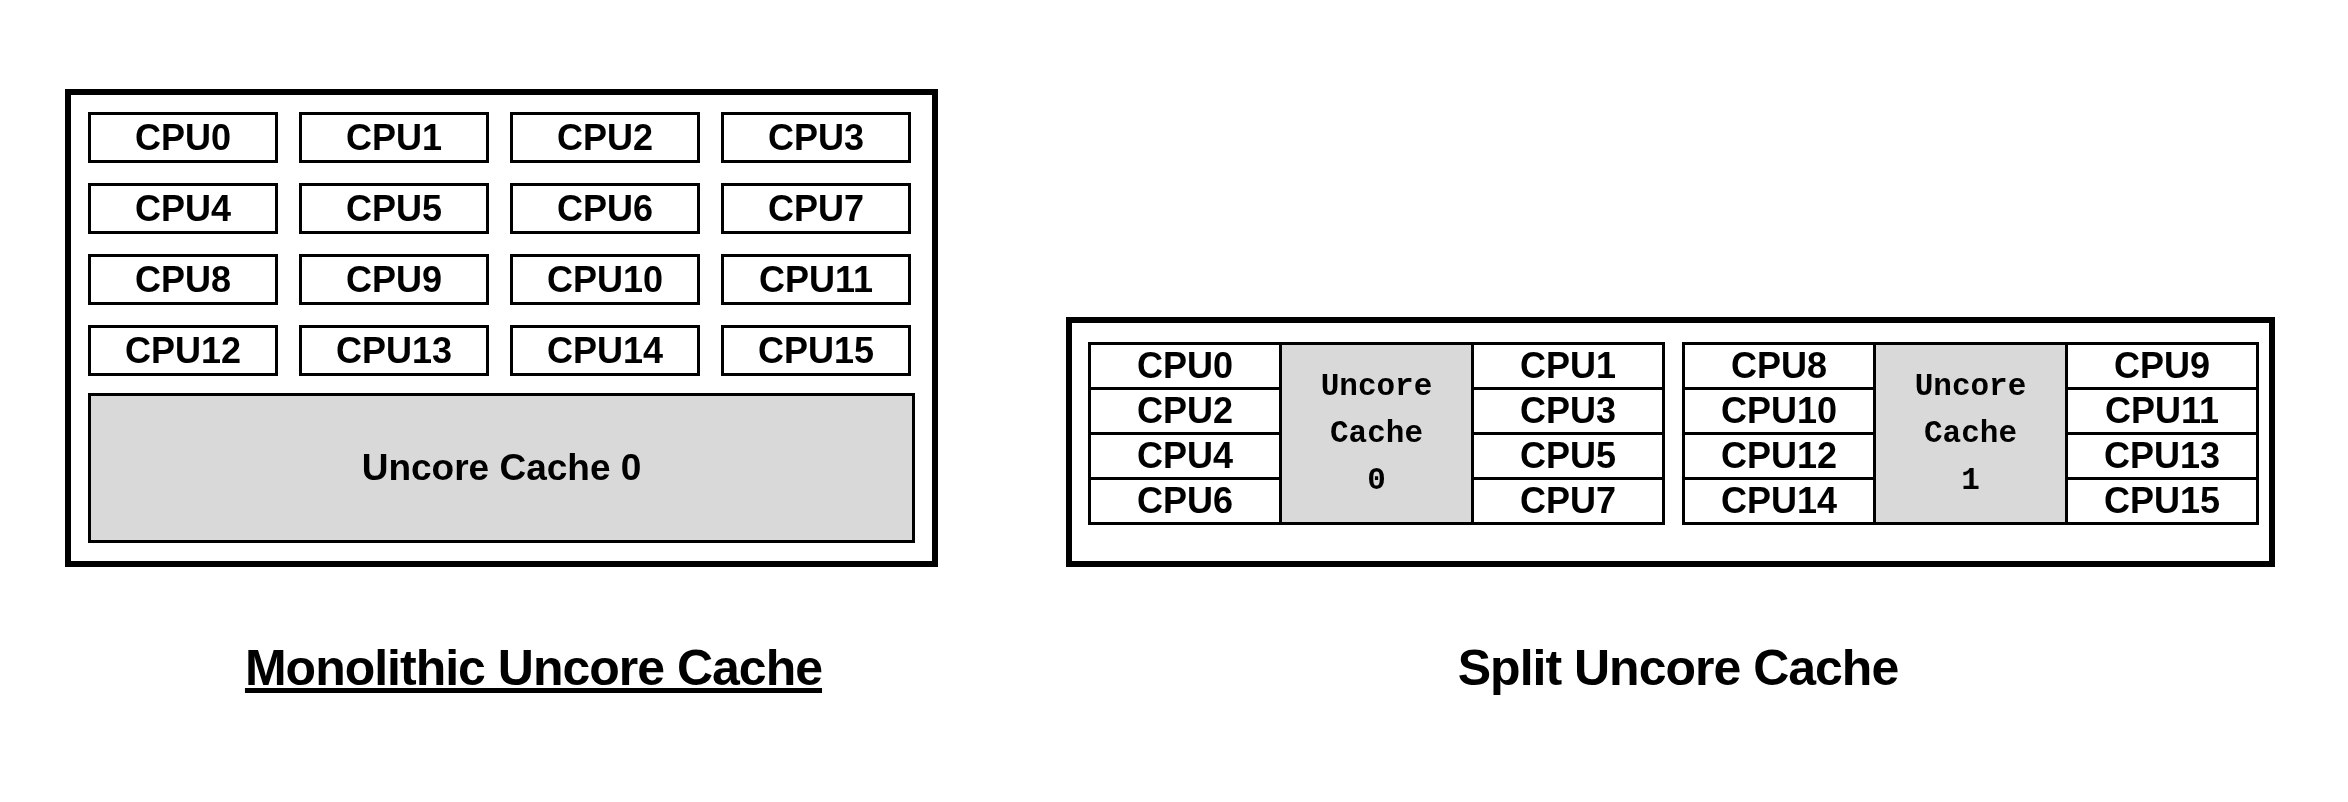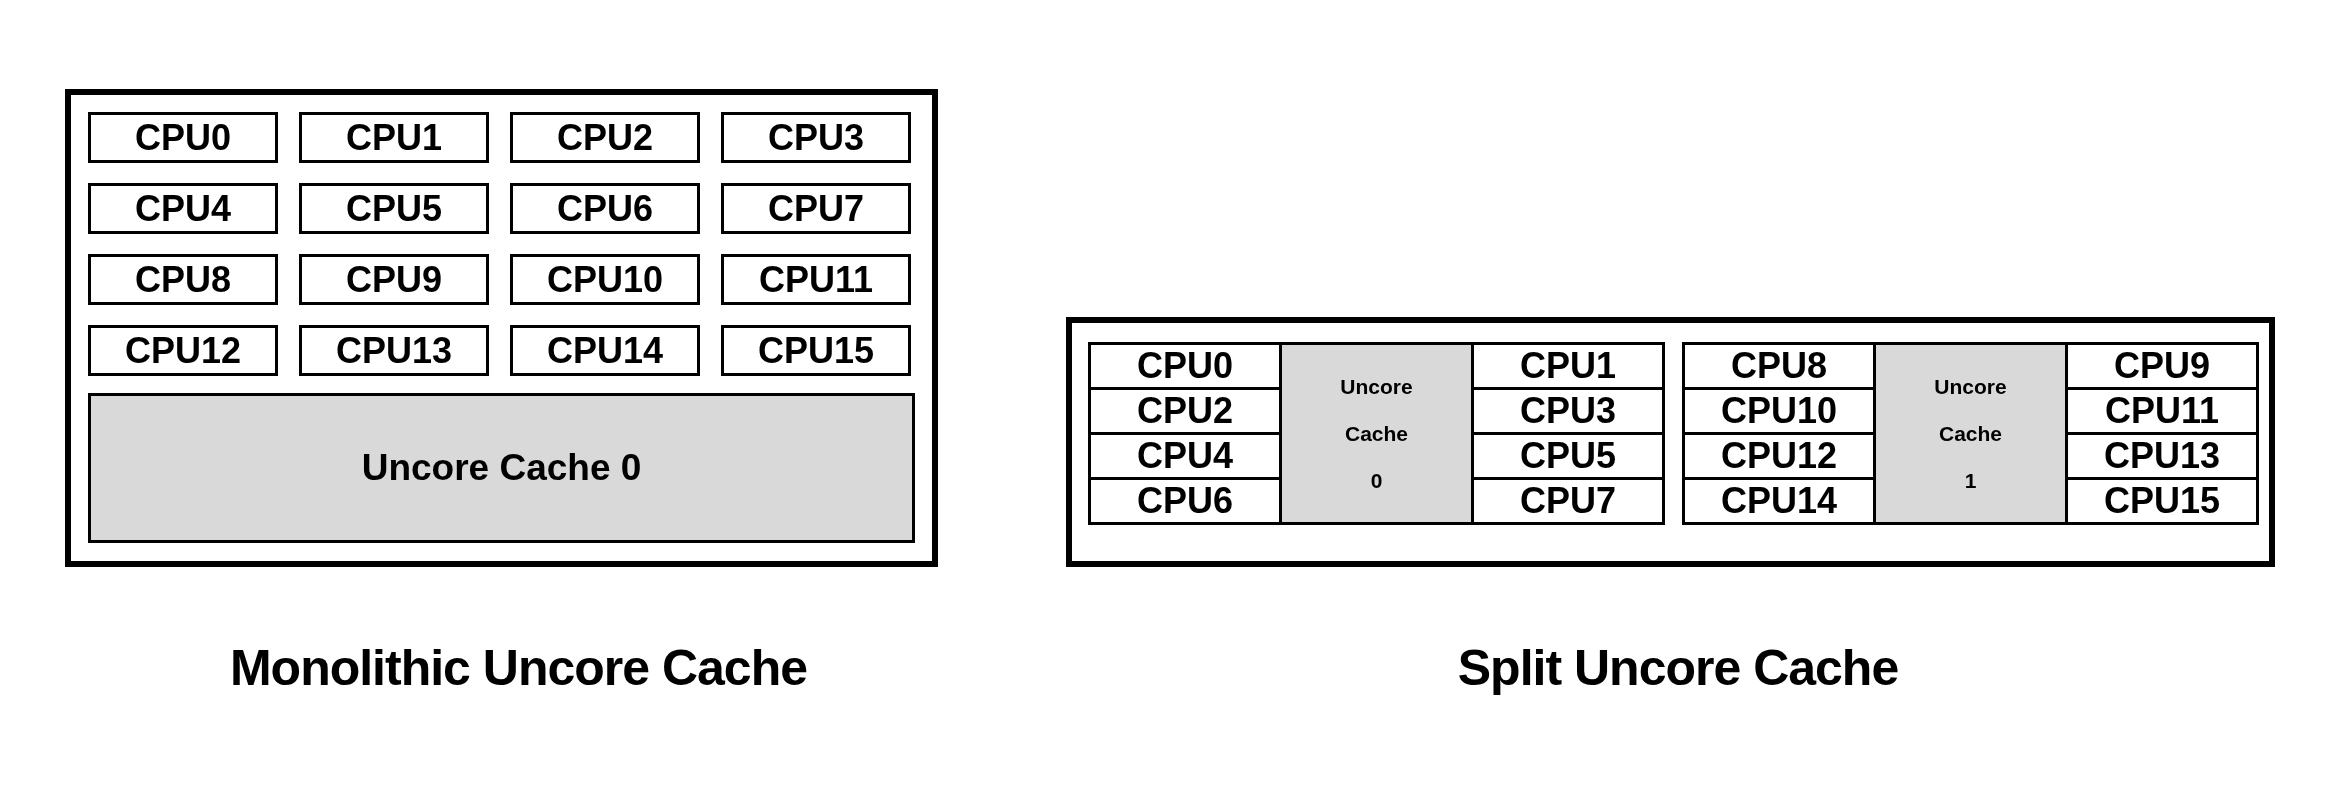--- a/index.html
+++ b/index.html
@@ -55,29 +55,29 @@
     border-collapse: collapse; table-layout: fixed;
   }
   .group-table.g0 { left: 16px; }
   .group-table.g1 { left: 610px; }
   .group-table td {
     border: 3px solid var(--border-color);
     text-align: center; vertical-align: middle;
     font-weight: bold; overflow: hidden;
   }
   .cpu-cell   { width: 191px; height: 44px; font-size: 36px; background: var(--background); white-space: nowrap; }
-  .cache-cell { width: 192px; background: var(--cache-fill); font-size: 21px; line-height: 47px; white-space: pre-line; }
+  .cache-cell { width: 192px; background: var(--cache-fill); font-size: 31px; line-height: 47px; white-space: pre-line; font-family: Liberation Mono, monospace; }
 
   
   .caption {
     position: absolute; top: 638px; height: 60px; line-height: 60px;
     text-align: center; font-size: 50px; font-weight: bold; letter-spacing: -1px;
     white-space: nowrap;
   }
-  .caption-left  { left: 83px;   width: 871px;  }
+  .caption-left  { left: 98px;   width: 871px; text-decoration: underline;  }
   .caption-right { left: 1074px; width: 1208px; }
 </style>
 </head>
 <body>
 
 <div class="canvas">
 
   <section>
     <div class="outer-box left-box">
       <div class="cpu-grid">

